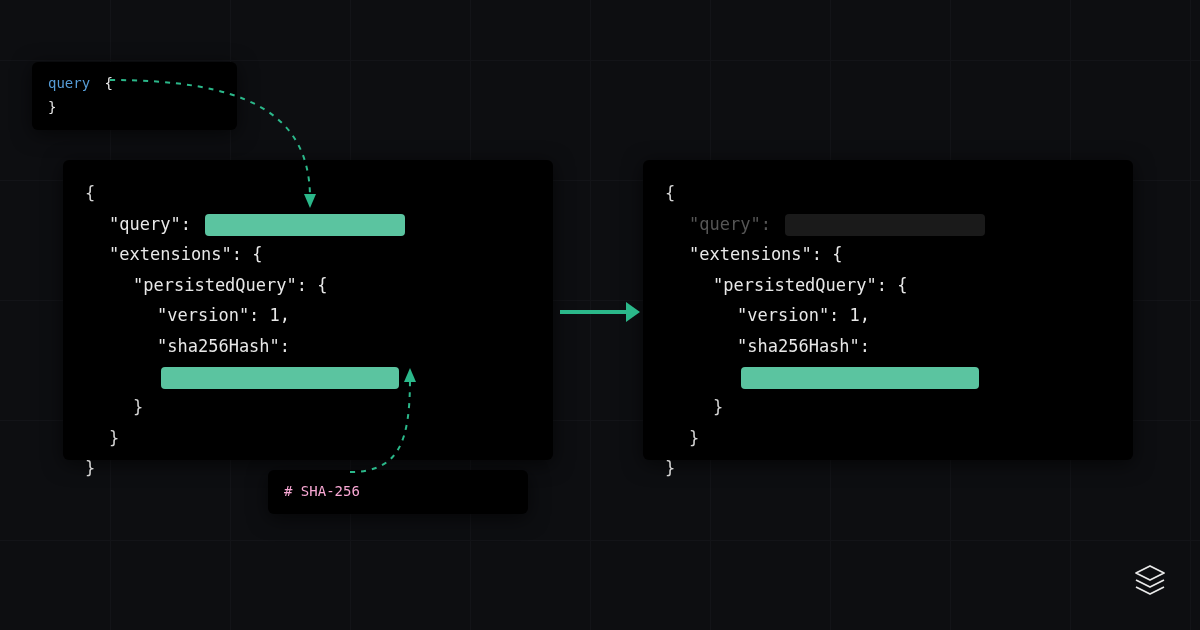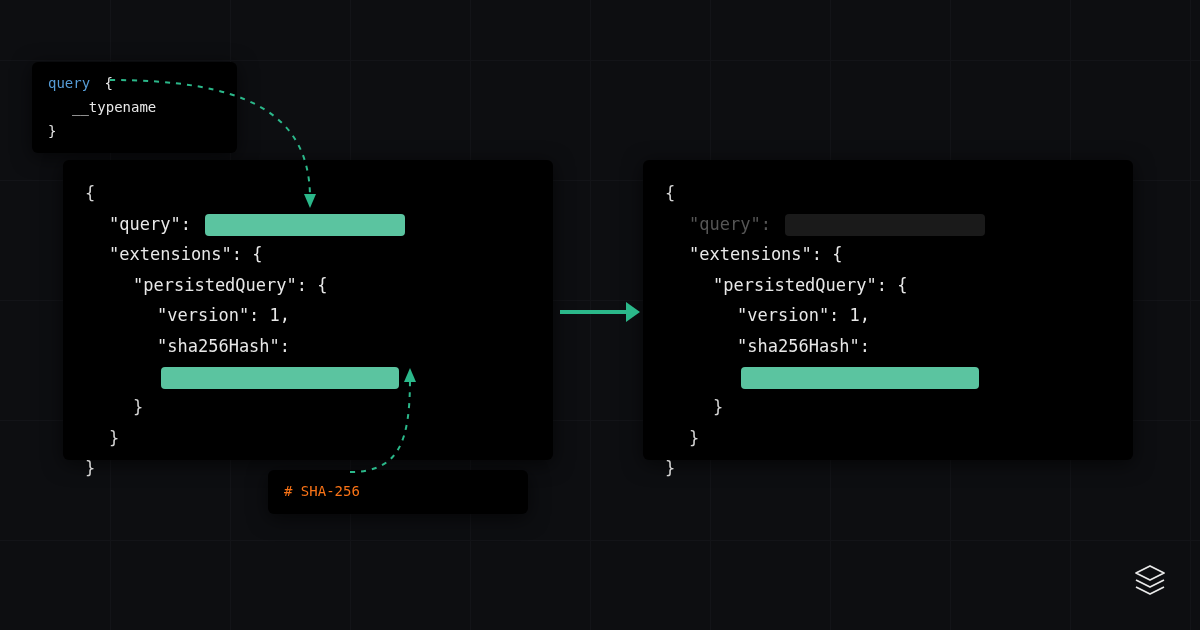--- a/index.html
+++ b/index.html
@@ -41,21 +41,21 @@
     font-size: 14px;
     line-height: 1.7;
     padding: 10px 16px;
   }
   .panel.query-box { left: 32px; top: 62px; width: 205px; }
   .panel.hash-box { left: 268px; top: 470px; width: 260px; }
   .kw-blue { color: #569cd6; }
   .white { color: #e8e8e8; }
   .dim { color: #555; }
   .dim .redacted { background: #1a1a1a; }
-  .comment { color: #f97316; }
+  .comment { color: #f9a8d4; }
   .indent1 { padding-left: 24px; }
   .indent2 { padding-left: 48px; }
   .indent3 { padding-left: 72px; }
   .redacted {
     display: inline-block;
     background: #5bc4a0;
     border-radius: 4px;
     height: 22px;
     vertical-align: middle;
     margin-left: 4px;
@@ -135,21 +135,20 @@
 <div class="arrow-main">
   <div class="line"></div>
   <div class="head"></div>
 </div>
 
 <div class="panel small query-box">
   <div>
     <span class="kw-blue">query</span>
     <span class="white" style="margin-left:6px;">{</span>
   </div>
-  <div class="indent1 white">__typename</div>
   <div class="white">}</div>
 </div>
 
 <div class="panel small hash-box">
   <div class="comment"># SHA-256</div>
 </div>
 
 <svg class="dashed-arrow" style="left:100px; top:70px; width:240px; height:150px;">
   <path d="M 10 10 C 140 10, 210 40, 210 128" stroke="#2bb88a" stroke-width="2" fill="none" stroke-dasharray="5,6"></path>
   <polygon points="210,138 204,124 216,124" fill="#2bb88a"></polygon>

